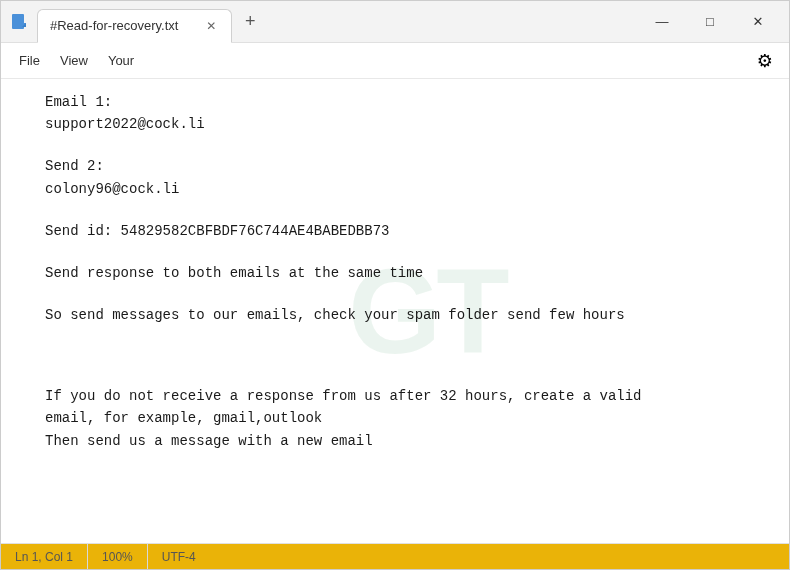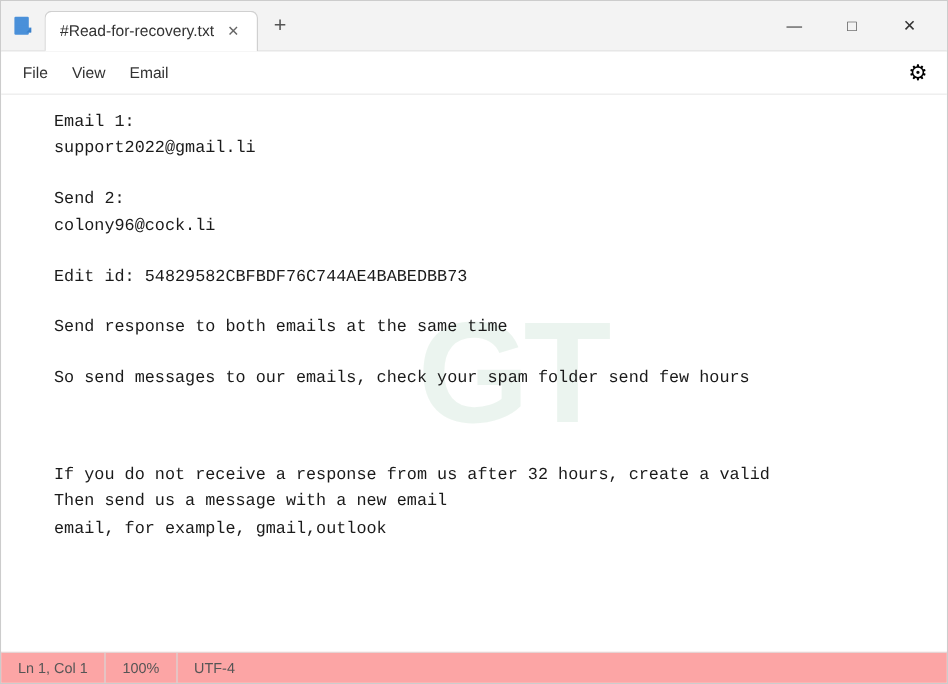--- a/index.html
+++ b/index.html
@@ -64,21 +64,21 @@
       display: flex;
       align-items: center;
       height: 34px;
       padding: 0 12px;
       background: #ffffff;
       border: 1px solid #d0d0d0;
       border-bottom: 1px solid #ffffff;
       border-radius: 6px 6px 0 0;
       font-size: 13px;
       color: #333;
-      gap: 8px;
+      gap: 25px;
       position: relative;
       top: 4px;
     }
 
     .tab-close {
       width: 16px;
       height: 16px;
       display: flex;
       align-items: center;
       justify-content: center;
@@ -189,21 +189,21 @@
 
     .blank-line {
       height: 1.4em;
     }
 
     
     .status-bar {
       display: flex;
       align-items: center;
       height: 26px;
-      background: #fca5a5;
+      background: #eab308;
       border-top: 1px solid #e0e0e0;
       padding: 0 10px;
       font-size: 12px;
       color: #555;
       gap: 0;
     }
 
     .status-item {
       padding: 0 14px;
       border-right: 1px solid #d8d8d8;
@@ -246,46 +246,46 @@
     <div class="title-bar-controls">
       <div class="title-btn">—</div>
       <div class="title-btn">□</div>
       <div class="title-btn close">✕</div>
     </div>
   </div>
 
   <div class="menu-bar">
     <div class="menu-item">File</div>
     <div class="menu-item">View</div>
-    <div class="menu-item">Email</div>
+    <div class="menu-item">Your</div>
     <div class="menu-settings">
       <span style="font-size:18px;">⚙</span>
     </div>
   </div>
 
   <div class="content-area">
     <div class="watermark">GT</div>
     <div class="text-content">
       <div class="text-line">Email 1:</div>
-      <div class="text-line">support2022@gmail.li</div>
+      <div class="text-line">support2022@cock.li</div>
       <div class="blank-line"></div>
       <div class="text-line">Send 2:</div>
       <div class="text-line">colony96@cock.li</div>
       <div class="blank-line"></div>
-      <div class="text-line">Edit id: 54829582CBFBDF76C744AE4BABEDBB73</div>
+      <div class="text-line">Send id: 54829582CBFBDF76C744AE4BABEDBB73</div>
       <div class="blank-line"></div>
       <div class="text-line">Send response to both emails at the same time</div>
       <div class="blank-line"></div>
       <div class="text-line">So send messages to our emails, check your spam folder send few hours</div>
       <div class="blank-line"></div>
       <div class="blank-line"></div>
       <div class="blank-line"></div>
       <div class="text-line">If you do not receive a response from us after 32 hours, create a valid</div>
+      <div class="text-line">email, for example, gmail,outlook</div>
       <div class="text-line">Then send us a message with a new email</div>
-      <div class="text-line">email, for example, gmail,outlook</div>
     </div>
   </div>
 
   <div class="status-bar">
     <div class="status-item">Ln 1, Col 1</div>
     <div class="status-item">100%</div>
     <div class="status-item">UTF-4</div>
   </div>
 
 </div>

